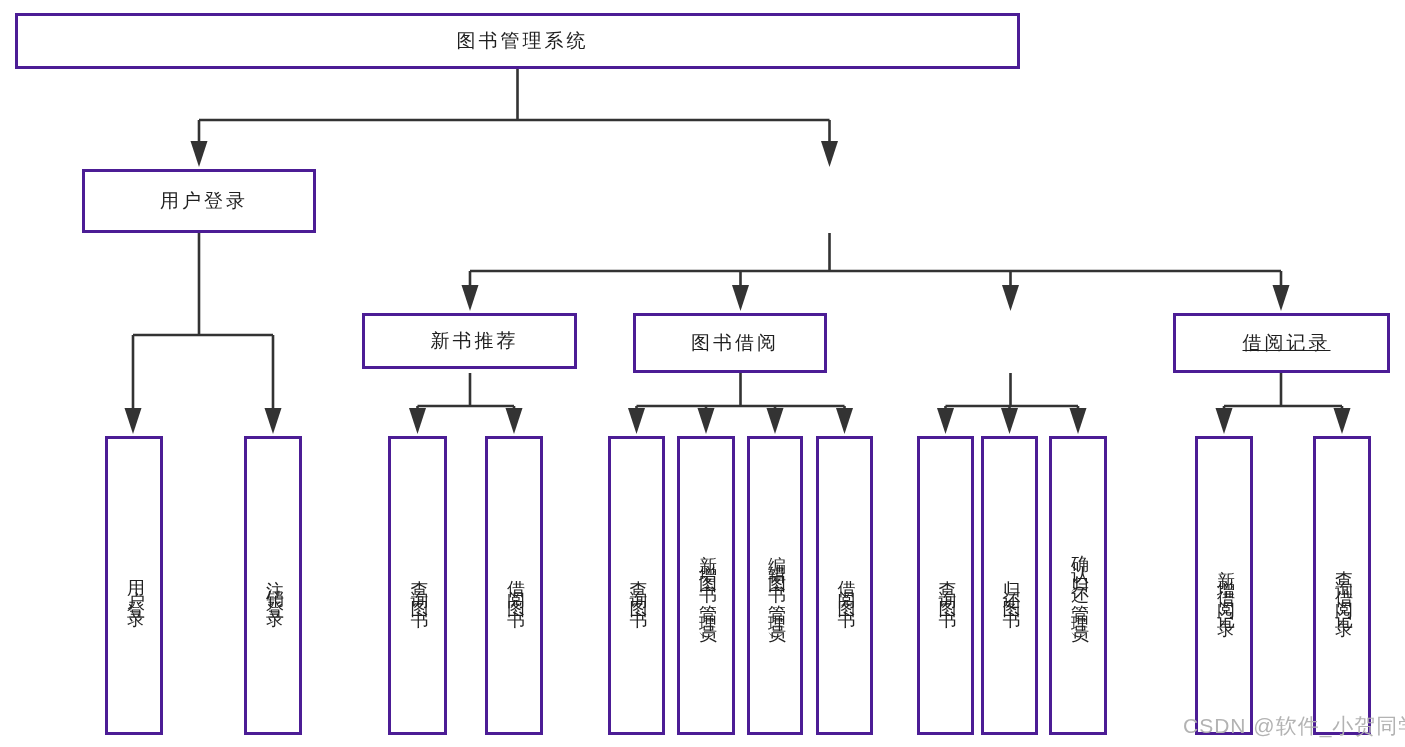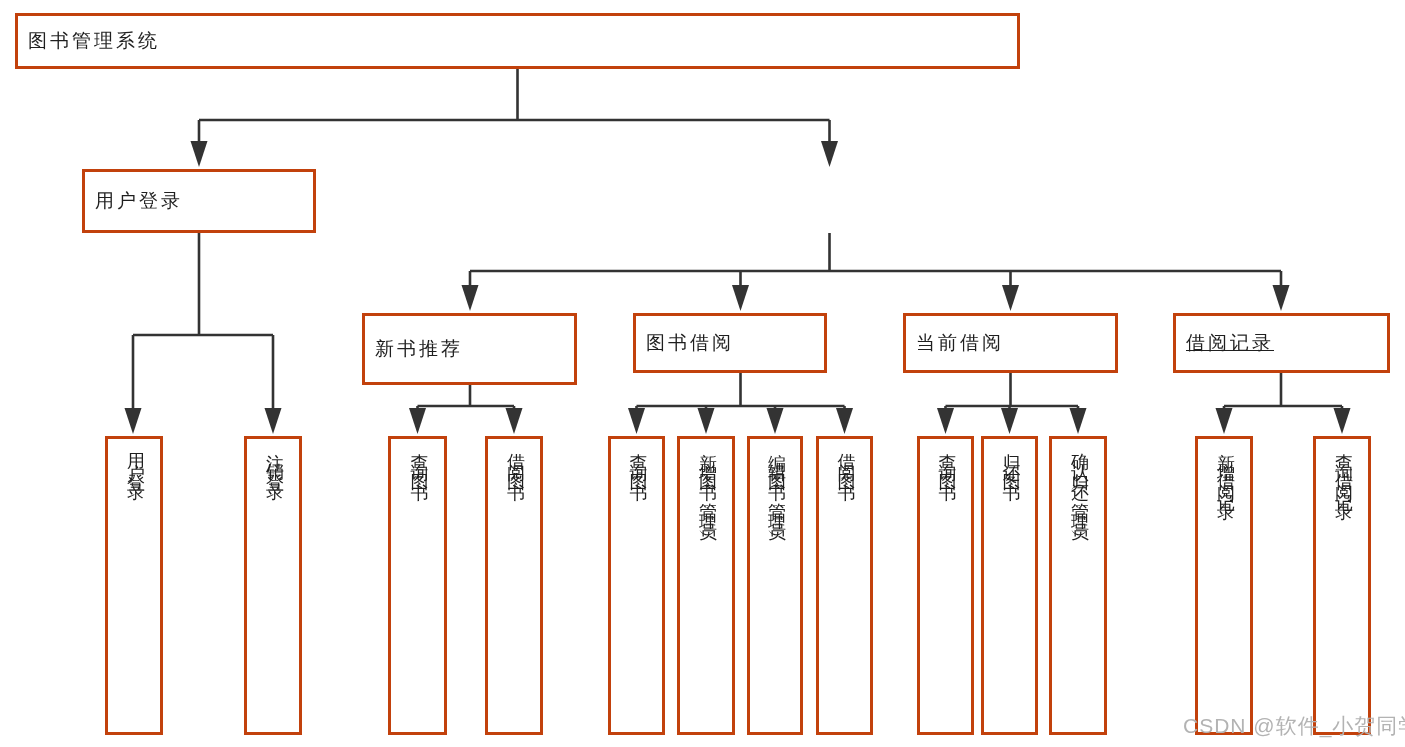--- a/index.html
+++ b/index.html
@@ -6,24 +6,25 @@
   .canvas{
     position:relative;
     width:1405px;height:747px;
     background:#ffffff;
     font-family:"Liberation Sans","DejaVu Sans",sans-serif;
     overflow:hidden;
   }
   .node{
     position:absolute;
     box-sizing:border-box;
-    border:3px solid #c2410c;
+    border:3px solid #4c1d95;
     background:#ffffff;
     display:flex;
     align-items:center;
+    justify-content:center;
     color:#1f1f1f;
     padding-left:10px;
   }
   .h-node{
     font-size:19px;
     letter-spacing:3px;
     white-space:nowrap;
   }
   .v-node{
     writing-mode:vertical-rl;
@@ -114,28 +115,25 @@
   </svg>
 
   <div class="node h-node" style="left:15px;top:13px;width:1005px;height:56px;">
     <span>图书管理系统</span>
   </div>
 
   <div class="node h-node" style="left:82px;top:169px;width:234px;height:64px;">
     <span>用户登录</span>
   </div>
 
-  <div class="node h-node" style="left:362px;top:313px;width:215px;height:72px;">
+  <div class="node h-node" style="left:362px;top:313px;width:215px;height:56px;">
     <span>新书推荐</span>
   </div>
   <div class="node h-node" style="left:633px;top:313px;width:194px;height:60px;">
     <span>图书借阅</span>
-  </div>
-  <div class="node h-node" style="left:903px;top:313px;width:215px;height:60px;">
-    <span>当前借阅</span>
   </div>
   <div class="node h-node" style="left:1173px;top:313px;width:217px;height:60px;text-decoration:underline;">
     <span>借阅记录</span>
   </div>
 
   <div class="node v-node" style="left:105px;top:436px;width:58px;height:299px;">
     <span>用户登录</span>
   </div>
   <div class="node v-node" style="left:244px;top:436px;width:58px;height:299px;">
     <span>注销登录</span>

